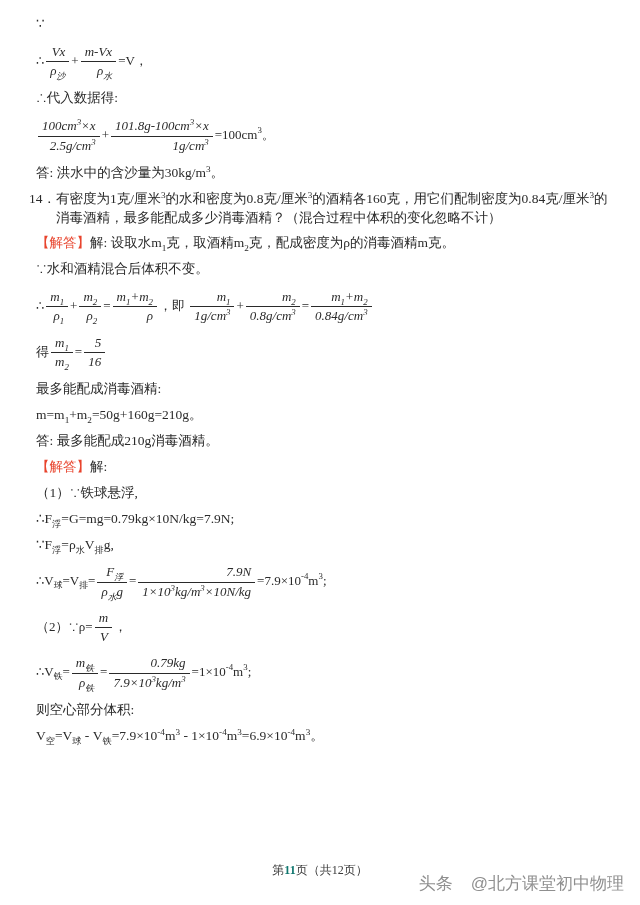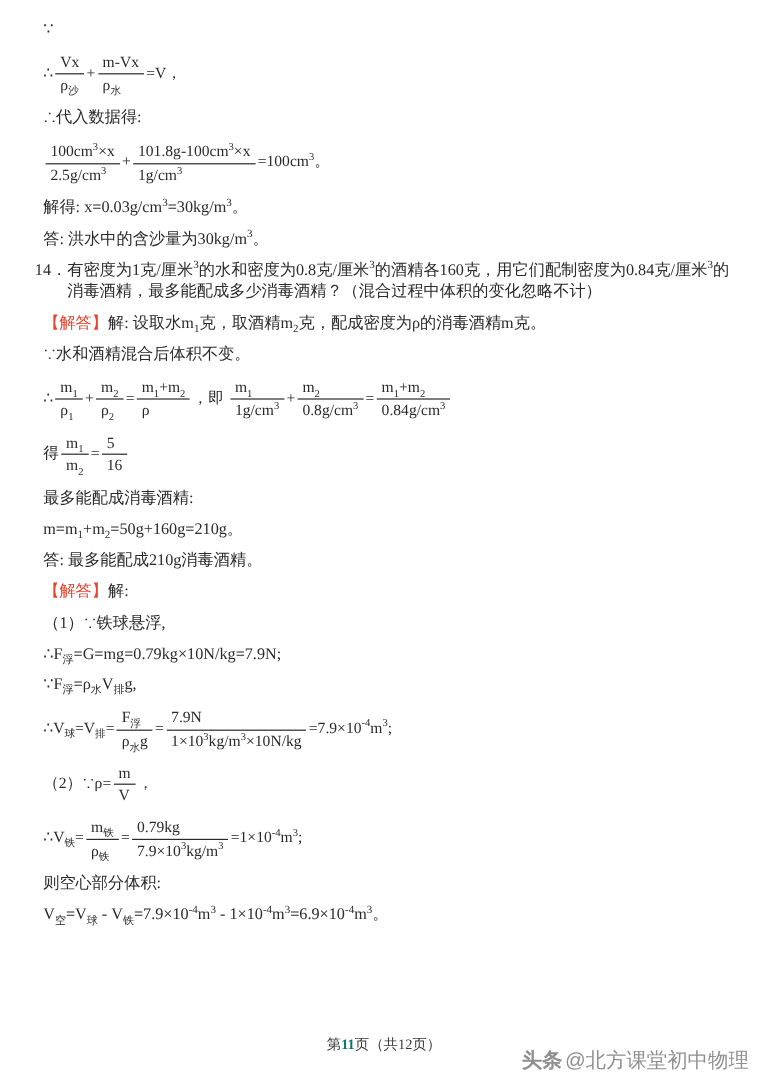--- a/index.html
+++ b/index.html
@@ -16,53 +16,53 @@
     font-size: 13.5px;
     overflow: hidden;
   }
   .content { padding: 8px 20px 0 36px; }
   .line { margin: 7px 0; line-height: 1.4; }
   .line.formula { margin: 10px 0; font-size: 13px; }
   .line.problem { padding-left: 27px; text-indent: -27px; margin-left: -7px; }
   .frac {
     display: inline-block;
     vertical-align: middle;
-    text-align: left;
+    text-align: right;
     margin: 0 2px;
     line-height: 1.25;
+    font-style: italic;
   }
   .frac .num { display: block; border-bottom: 1px solid #2a2a2a; padding: 0 4px 1px; }
   .frac .den { display: block; padding: 1px 4px 0; }
   sub { font-size: 0.68em; line-height: 0; }
   sup { font-size: 0.68em; line-height: 0; }
   .c-red { color: var(--solution-red, #e8432c); }
   .footer {
     position: absolute; bottom: 26px; left: 0; width: 100%;
     text-align: center; font-size: 12px; color: #3a3a3a;
   }
   .footer .bold { font-weight: bold; color: #0f766e; }
   .watermark {
     position: absolute; bottom: 10px; right: 16px;
     font-family: "Liberation Sans", "DejaVu Sans", sans-serif;
     font-size: 17px;
     color: var(--watermark-gray, #8f8f8f);
   }
-  .wm-brand { font-weight: bold; margin-right: 2px; }
+  .wm-brand { font-weight: normal; margin-right: 18px; }
 </style>
 </head>
 <body>
 
 <div class="page">
 
   <div id="doc-lines" class="content">
       <div class="line"><span>∵</span></div>
       <div class="line formula"><span>∴</span><span class="frac"><span class="num"><span>Vx</span></span><span class="den"><span>ρ</span><sub>沙</sub></span></span><span>+</span><span class="frac"><span class="num"><span>m-Vx</span></span><span class="den"><span>ρ</span><sub>水</sub></span></span><span>=V，</span></div>
       <div class="line"><span>∴代入数据得:</span></div>
       <div class="line formula"><span class="frac"><span class="num"><span>100cm</span><sup>3</sup><span>×x</span></span><span class="den"><span>2.5g/cm</span><sup>3</sup></span></span><span>+</span><span class="frac"><span class="num"><span>101.8g-100cm</span><sup>3</sup><span>×x</span></span><span class="den"><span>1g/cm</span><sup>3</sup></span></span><span>=100cm</span><sup>3</sup><span>。</span></div>
-      <div class="line"><span>解得: x=0.03g/cm</span><sup>3</sup><span>=30kg/m</span><sup>3</sup><span>。</span></div>
       <div class="line"><span>答: 洪水中的含沙量为30kg/m</span><sup>3</sup><span>。</span></div>
       <div class="line problem"><span>14．有密度为1克/厘米</span><sup>3</sup><span>的水和密度为0.8克/厘米</span><sup>3</sup><span>的酒精各160克，用它们配制密度为0.84克/厘米</span><sup>3</sup><span>的消毒酒精，最多能配成多少消毒酒精？（混合过程中体积的变化忽略不计）</span></div>
       <div class="line"><span class="c-red">【解答】</span><span>解: 设取水m</span><sub>1</sub><span>克，取酒精m</span><sub>2</sub><span>克，配成密度为ρ的消毒酒精m克。</span></div>
       <div class="line"><span>∵水和酒精混合后体积不变。</span></div>
       <div class="line formula"><span>∴</span><span class="frac"><span class="num"><span>m</span><sub>1</sub></span><span class="den"><span>ρ</span><sub>1</sub></span></span><span>+</span><span class="frac"><span class="num"><span>m</span><sub>2</sub></span><span class="den"><span>ρ</span><sub>2</sub></span></span><span>=</span><span class="frac"><span class="num"><span>m</span><sub>1</sub><span>+m</span><sub>2</sub></span><span class="den"><span>ρ</span></span></span><span>，即 </span><span class="frac"><span class="num"><span>m</span><sub>1</sub></span><span class="den"><span>1g/cm</span><sup>3</sup></span></span><span>+</span><span class="frac"><span class="num"><span>m</span><sub>2</sub></span><span class="den"><span>0.8g/cm</span><sup>3</sup></span></span><span>=</span><span class="frac"><span class="num"><span>m</span><sub>1</sub><span>+m</span><sub>2</sub></span><span class="den"><span>0.84g/cm</span><sup>3</sup></span></span></div>
       <div class="line formula"><span>得</span><span class="frac"><span class="num"><span>m</span><sub>1</sub></span><span class="den"><span>m</span><sub>2</sub></span></span><span>=</span><span class="frac"><span class="num"><span>5</span></span><span class="den"><span>16</span></span></span></div>
       <div class="line"><span>最多能配成消毒酒精:</span></div>
       <div class="line"><span>m=m</span><sub>1</sub><span>+m</span><sub>2</sub><span>=50g+160g=210g。</span></div>
       <div class="line"><span>答: 最多能配成210g消毒酒精。</span></div>
       <div class="line"><span class="c-red">【解答】</span><span>解:</span></div>

